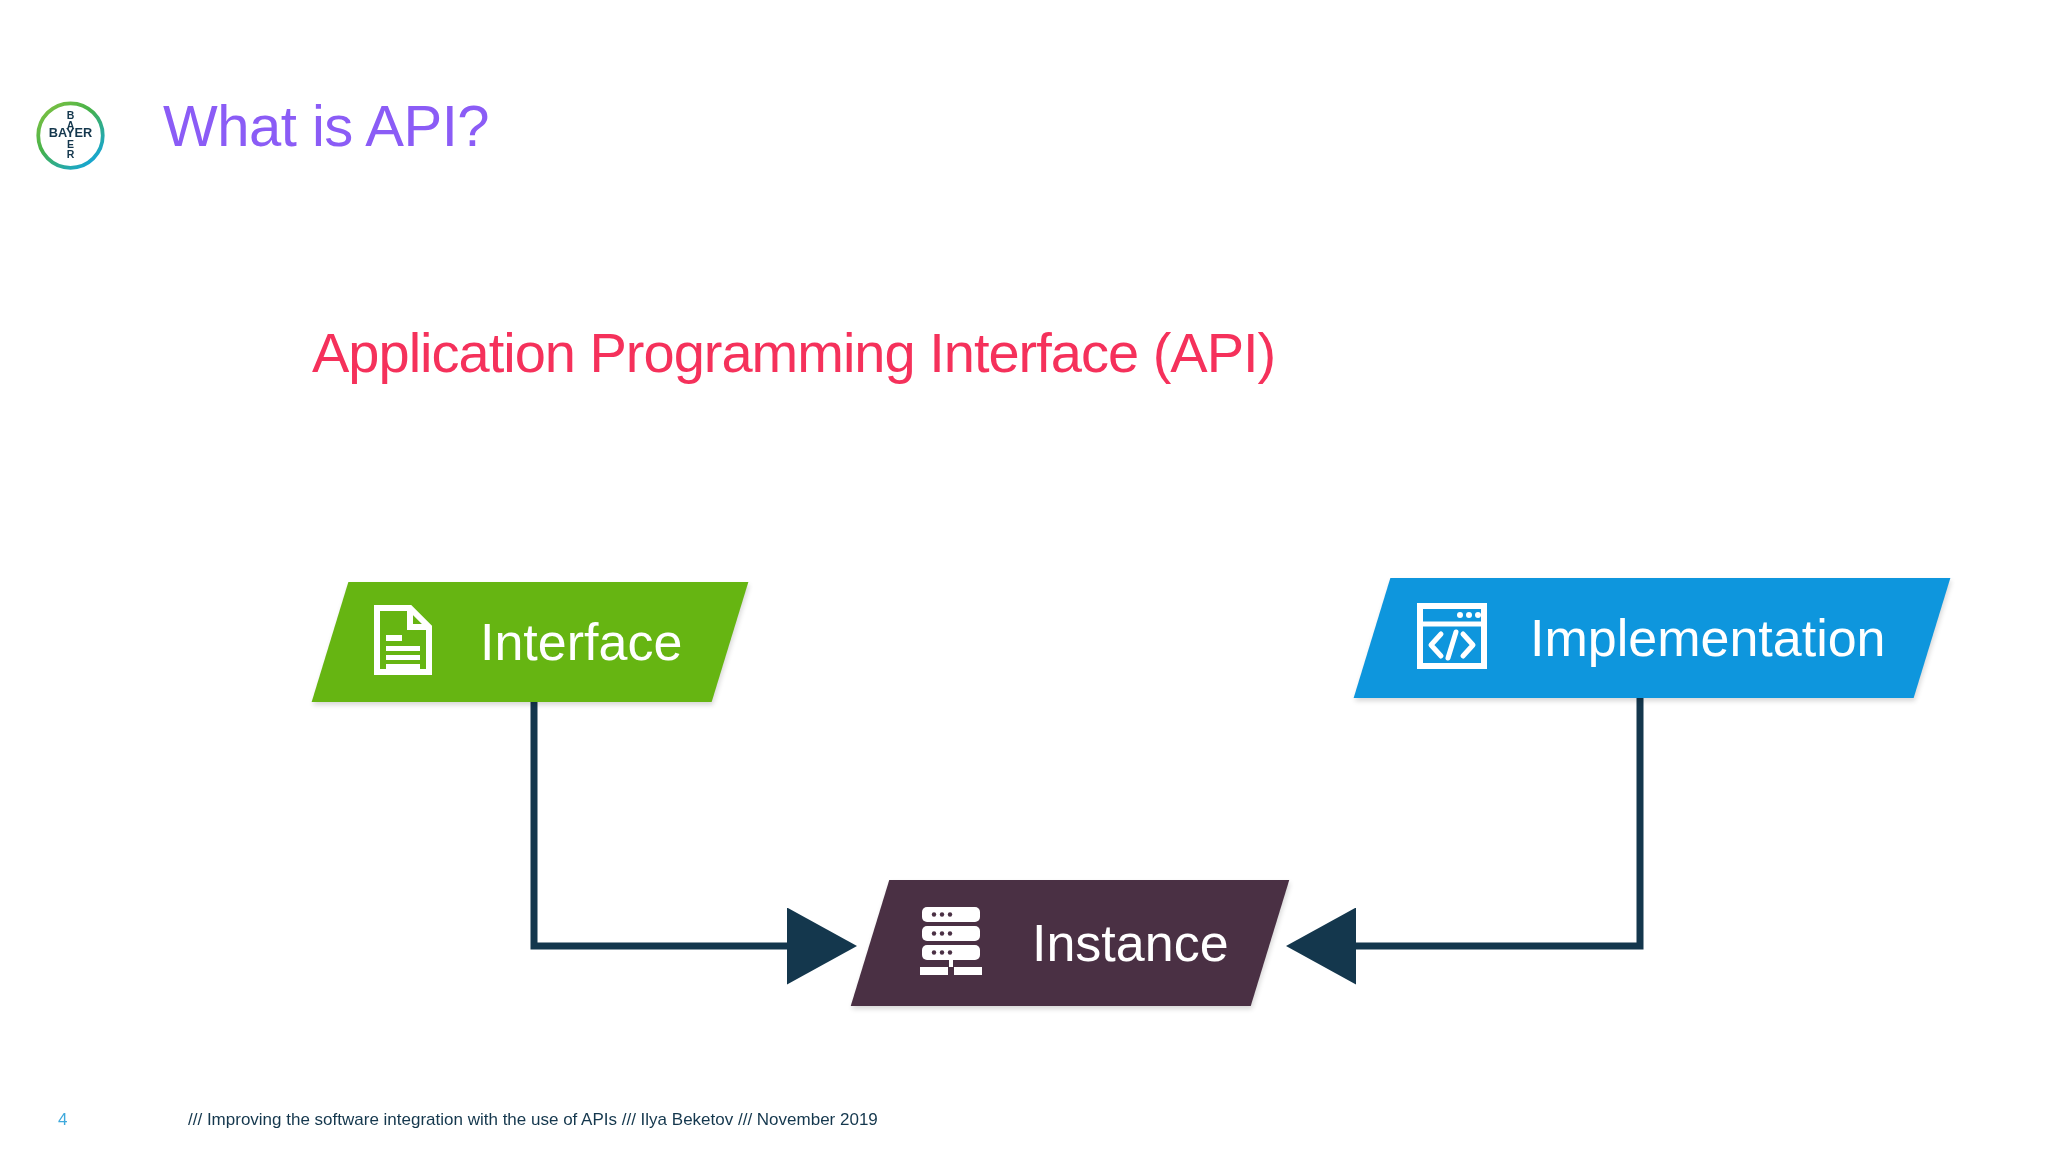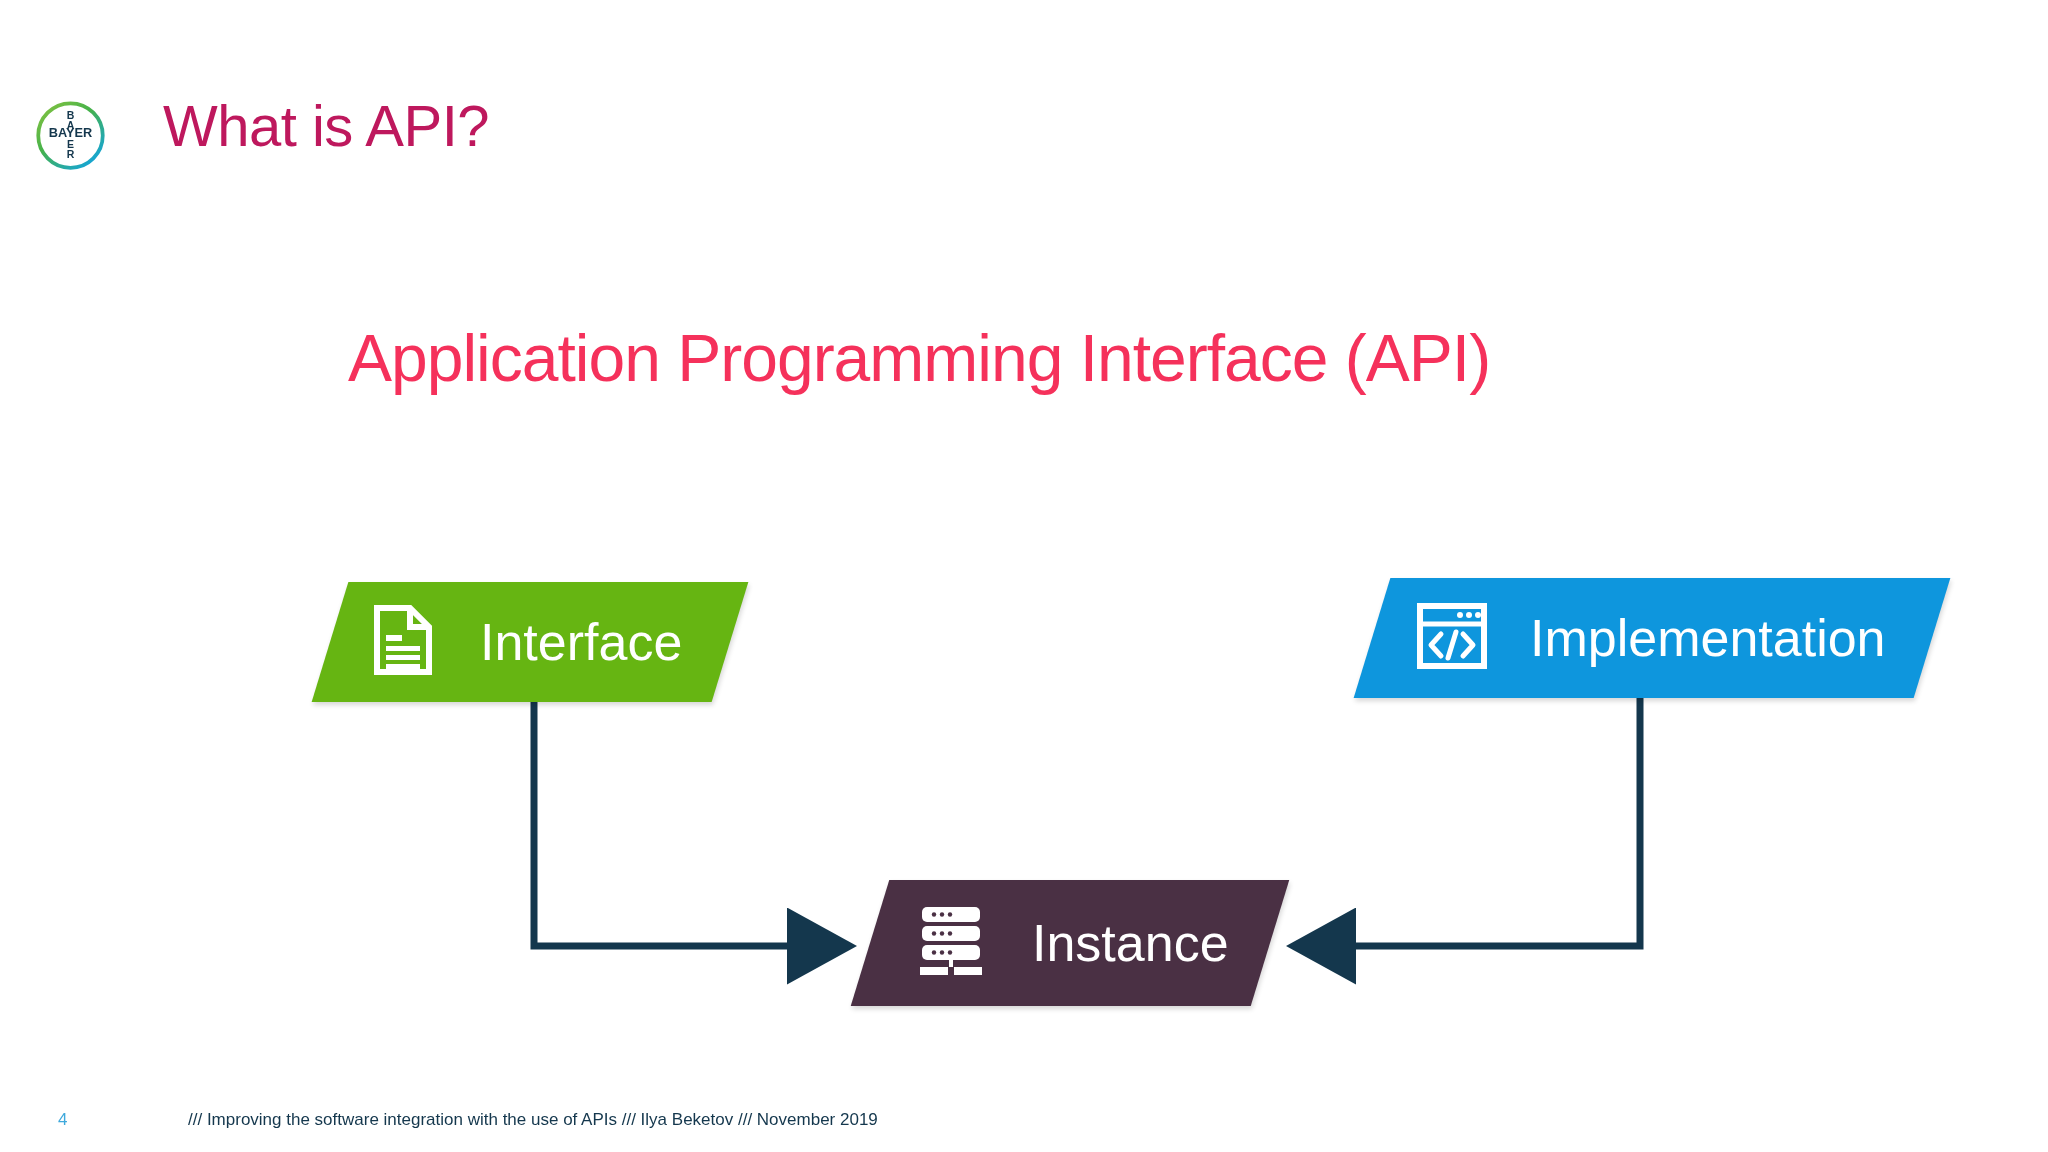--- a/index.html
+++ b/index.html
@@ -18,36 +18,35 @@
   .logo{
     position:absolute;left:33px;top:98px;
     width:75px;height:75px;
   }
   .logo svg{display:block;width:75px;height:75px;}
 
   .slide-title{
     position:absolute;left:163px;top:96px;
     font-size:58px;
     line-height:1.05;
-    color:#be185d;
+    color:#8b5cf6;
     font-weight:400;
     letter-spacing:-0.5px;
     white-space:nowrap;
   }
 
   
   .main-heading{
     position:absolute;left:312px;top:322px;
-    font-size:66px;
+    font-size:56px;
     line-height:1.1;
     color:#F5315B;
     font-weight:400;
     letter-spacing:-1px;
     white-space:nowrap;
-    margin-left:36px;
   }
 
   
   .diagram{position:absolute;left:0;top:0;width:2048px;height:1152px;}
 
   .connectors{position:absolute;left:0;top:0;width:2048px;height:1152px;pointer-events:none;}
 
   .node{
     position:absolute;
     display:flex;align-items:center;

